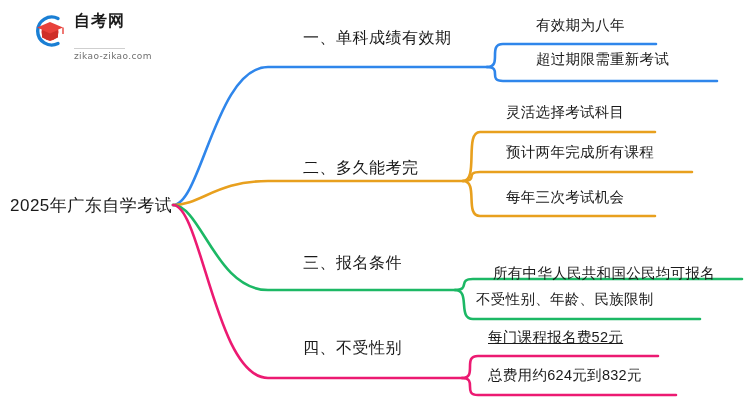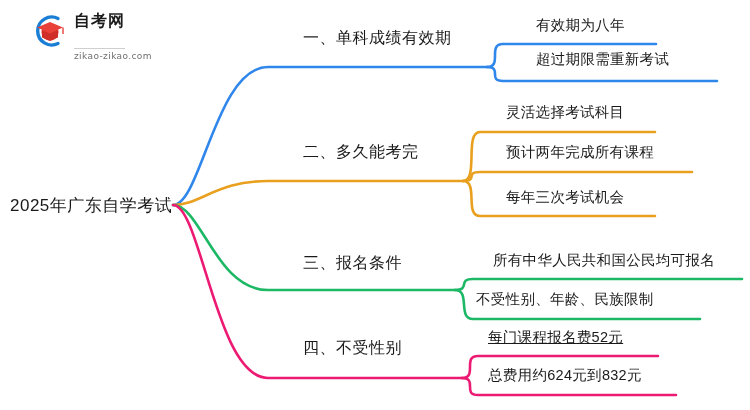--- a/index.html
+++ b/index.html
@@ -121,25 +121,25 @@
       <div class="logo-title">自考网</div>
       <div class="logo-sub">zikao-zikao.com</div>
     </div>
   </div>
 
   <div id="text-layer">
       <div class="node-text root-label" style="left: 10px; top: 197px;">2025年广东自学考试</div>
       <div class="node-text topic-label" style="left: 303px; top: 30px;">一、单科成绩有效期</div>
       <div class="node-text leaf-label" style="left: 536px; top: 18px;">有效期为八年</div>
       <div class="node-text leaf-label" style="left: 536px; top: 52px;">超过期限需重新考试</div>
-      <div class="node-text topic-label" style="left: 303px; top: 144px;">二、多久能考完</div>
+      <div class="node-text topic-label" style="left: 303px; top: 160px;">二、多久能考完</div>
       <div class="node-text leaf-label" style="left: 506px; top: 105px;">灵活选择考试科目</div>
       <div class="node-text leaf-label" style="left: 506px; top: 145px;">预计两年完成所有课程</div>
       <div class="node-text leaf-label" style="left: 506px; top: 190px;">每年三次考试机会</div>
       <div class="node-text topic-label" style="left: 303px; top: 255px;">三、报名条件</div>
-      <div class="node-text leaf-label" style="left: 493px; top: 253px; text-align: right;">所有中华人民共和国公民均可报名</div>
+      <div class="node-text leaf-label" style="left: 493px; top: 266px; text-align: right;">所有中华人民共和国公民均可报名</div>
       <div class="node-text leaf-label" style="left: 476px; top: 292px;">不受性别、年龄、民族限制</div>
       <div class="node-text topic-label" style="left: 303px; top: 340px;">四、不受性别</div>
       <div class="node-text leaf-label" style="left: 488px; top: 330px; text-decoration: underline;">每门课程报名费52元</div>
       <div class="node-text leaf-label" style="left: 488px; top: 368px;">总费用约624元到832元</div>
     </div>
 
 </div>
 
 </body></html>

